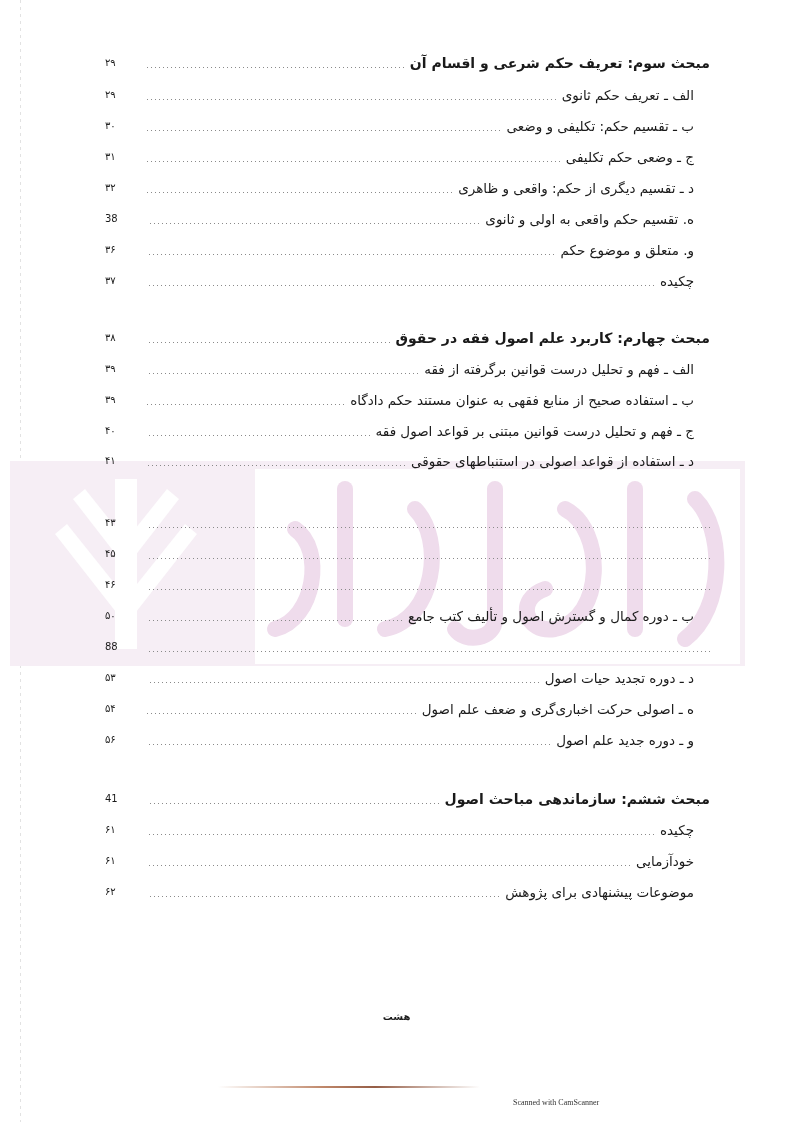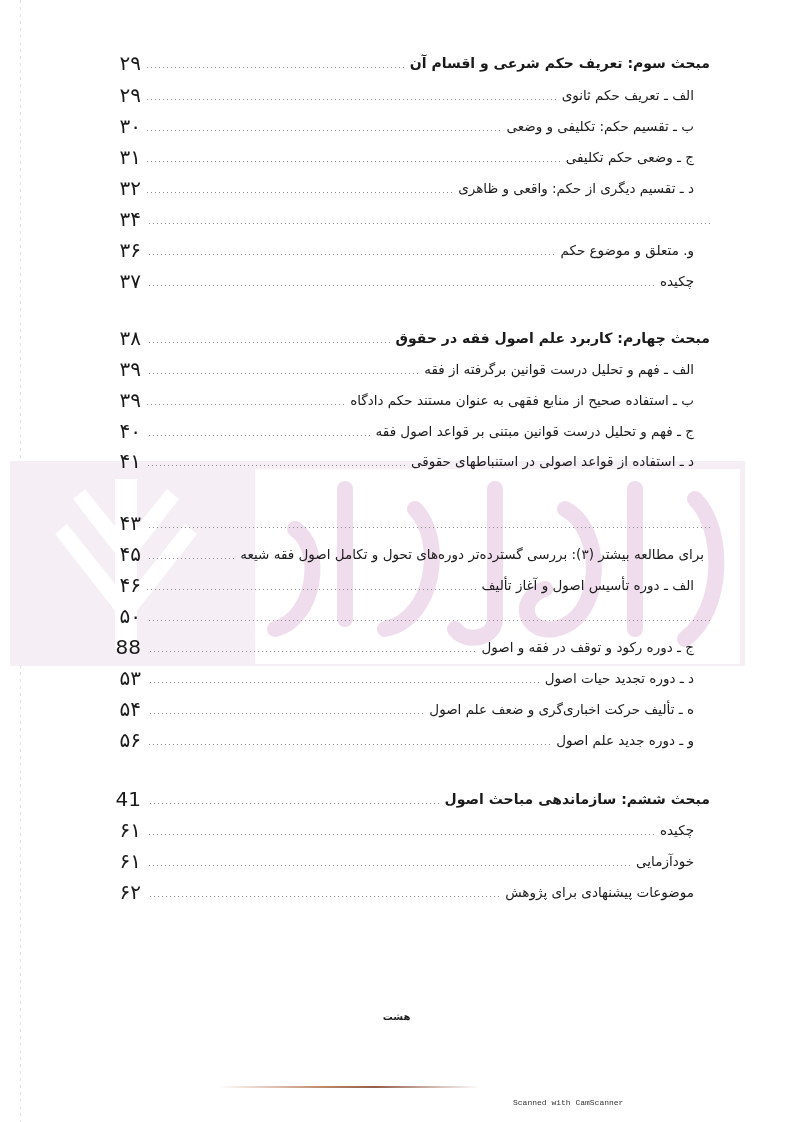--- a/index.html
+++ b/index.html
@@ -36,35 +36,35 @@
       white-space: nowrap; font-size: 13.5px; line-height: 18px;
       padding-left: 6px;
     }
     .row.indent .title { padding-right: 16px; }
     .row.heading .title { font-weight: bold; font-size: 14px; }
     .row .leader {
       flex: 1; height: 1px; margin-bottom: 4px;
       background: repeating-linear-gradient(to left, #8a8a8a 0 1px, transparent 1px 4px);
     }
     .row .page {
-      width: 36px; text-align: right; font-size: 20px; line-height: 18px;
+      width: 36px; text-align: left; font-size: 10px; line-height: 18px;
       padding-right: 6px; direction: rtl;
     }
     .footer-page {
       position: absolute; left: 0; width: 793px; top: 1011px; text-align: center;
       font-weight: bold; font-size: 10px; direction: rtl; z-index: 1;
     }
     .scan-line {
       position: absolute; left: 218px; top: 1086px; width: 262px; height: 2px;
       background: linear-gradient(to right, rgba(180,120,90,0) 0%, #b06a45 40%, #7a3518 60%, rgba(200,140,110,0) 100%);
       opacity: .8;
     }
     .camscanner {
       position: absolute; left: 513px; top: 1098px; font-size: 8px;
-      font-family: Liberation Mono, monospace; color: #333;
+      font-family: Liberation Serif, serif; color: #333;
     }
   </style>
 </head>
 <body>
 
 <div class="edge-line"></div>
 
 <div class="watermark">
   <svg class="wm-logo" width="150" height="170" viewBox="0 0 150 170">
     <g fill="#ffffff">
@@ -111,22 +111,23 @@
     <span class="title">ج ـ وضعی حکم تکلیفی</span>
     <span class="leader"></span>
     <span class="page">۳۱</span>
   </div>
   <div class="row indent" style="top:175px">
     <span class="title">د ـ تقسیم دیگری از حکم: واقعی و ظاهری</span>
     <span class="leader"></span>
     <span class="page">۳۲</span>
   </div>
   <div class="row indent" style="top:206px">
-    <span class="leader"></span>
-    <span class="page">۳۴</span>
+    <span class="title">ه. تقسیم حکم واقعی به اولی و ثانوی</span>
+    <span class="leader"></span>
+    <span class="page">38</span>
   </div>
   <div class="row indent" style="top:237px">
     <span class="title">و. متعلق و موضوع حکم</span>
     <span class="leader"></span>
     <span class="page">۳۶</span>
   </div>
   <div class="row indent" style="top:268px">
     <span class="title">چکیده</span>
     <span class="leader"></span>
     <span class="page">۳۷</span>
@@ -156,45 +157,43 @@
     <span class="title">د ـ استفاده از قواعد اصولی در استنباطهای حقوقی</span>
     <span class="leader"></span>
     <span class="page">۴۱</span>
   </div>
 
   <div class="row heading" style="top:510px">
     <span class="leader"></span>
     <span class="page">۴۳</span>
   </div>
   <div class="row" style="top:541px">
-    <span class="title" style="padding-right:6px">برای مطالعه بیشتر (۳): بررسی گسترده‌تر دوره‌های تحول و تکامل اصول فقه شیعه</span>
     <span class="leader"></span>
     <span class="page">۴۵</span>
   </div>
   <div class="row indent" style="top:572px">
-    <span class="title">الف ـ دوره تأسیس اصول و آغاز تألیف</span>
     <span class="leader"></span>
     <span class="page">۴۶</span>
   </div>
   <div class="row indent" style="top:603px">
+    <span class="title">ب ـ دوره کمال و گسترش اصول و تألیف کتب جامع</span>
     <span class="leader"></span>
     <span class="page">۵۰</span>
   </div>
   <div class="row indent" style="top:634px">
-    <span class="title">ج ـ دوره رکود و توقف در فقه و اصول</span>
     <span class="leader"></span>
     <span class="page">88</span>
   </div>
   <div class="row indent" style="top:665px">
     <span class="title">د ـ دوره تجدید حیات اصول</span>
     <span class="leader"></span>
     <span class="page">۵۳</span>
   </div>
   <div class="row indent" style="top:696px">
-    <span class="title">ه ـ تألیف حرکت اخباری‌گری و ضعف علم اصول</span>
+    <span class="title">ه ـ اصولی حرکت اخباری‌گری و ضعف علم اصول</span>
     <span class="leader"></span>
     <span class="page">۵۴</span>
   </div>
   <div class="row indent" style="top:727px">
     <span class="title">و ـ دوره جدید علم اصول</span>
     <span class="leader"></span>
     <span class="page">۵۶</span>
   </div>
 
   <div class="row heading" style="top:786px">

